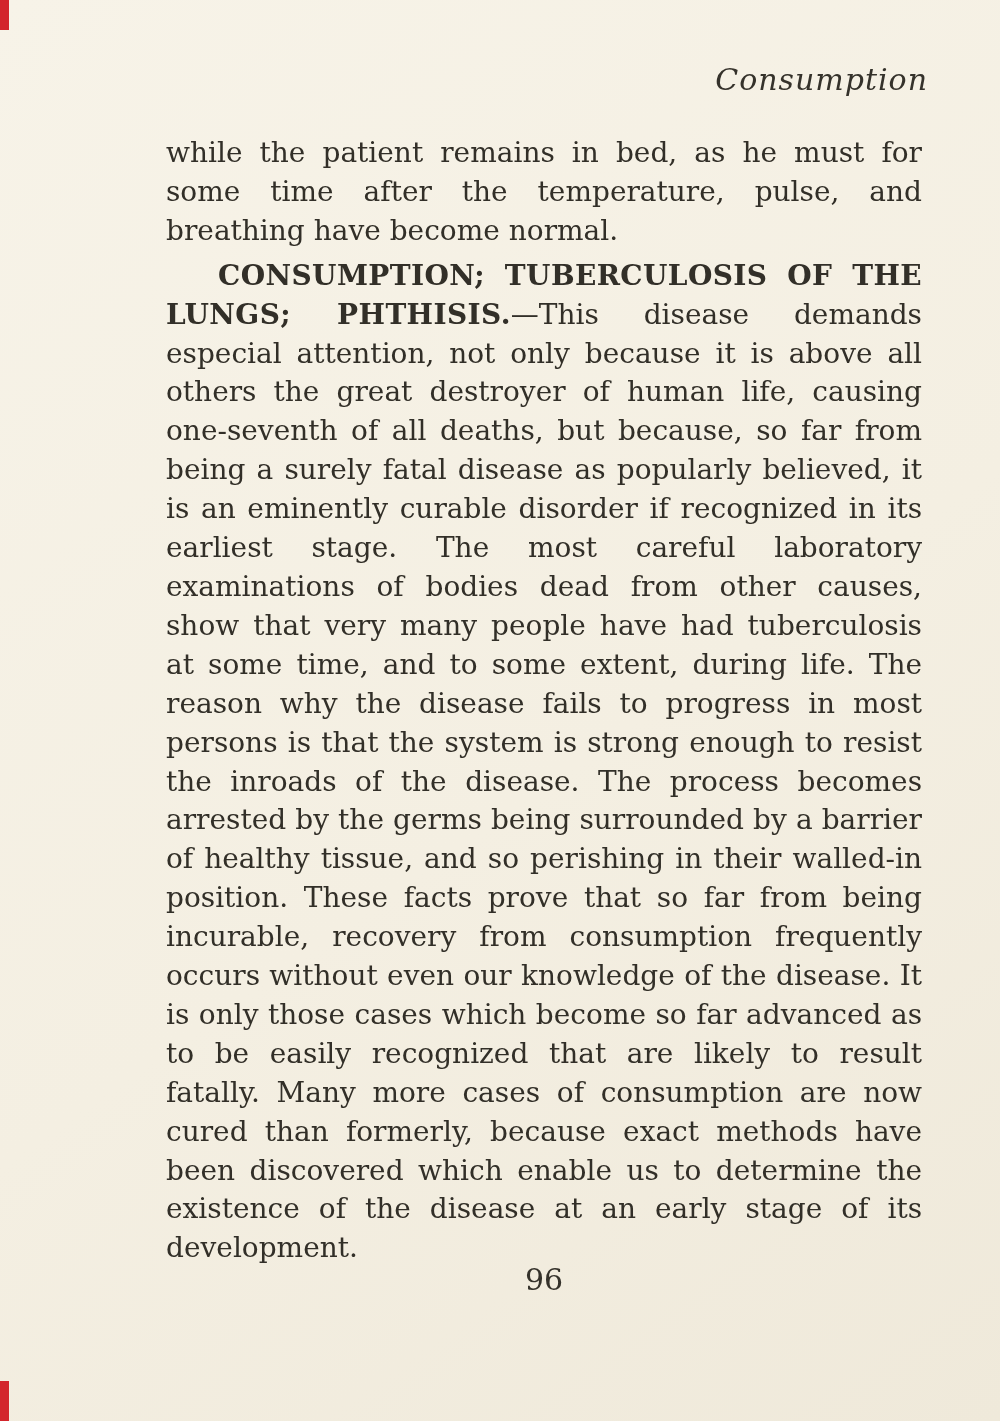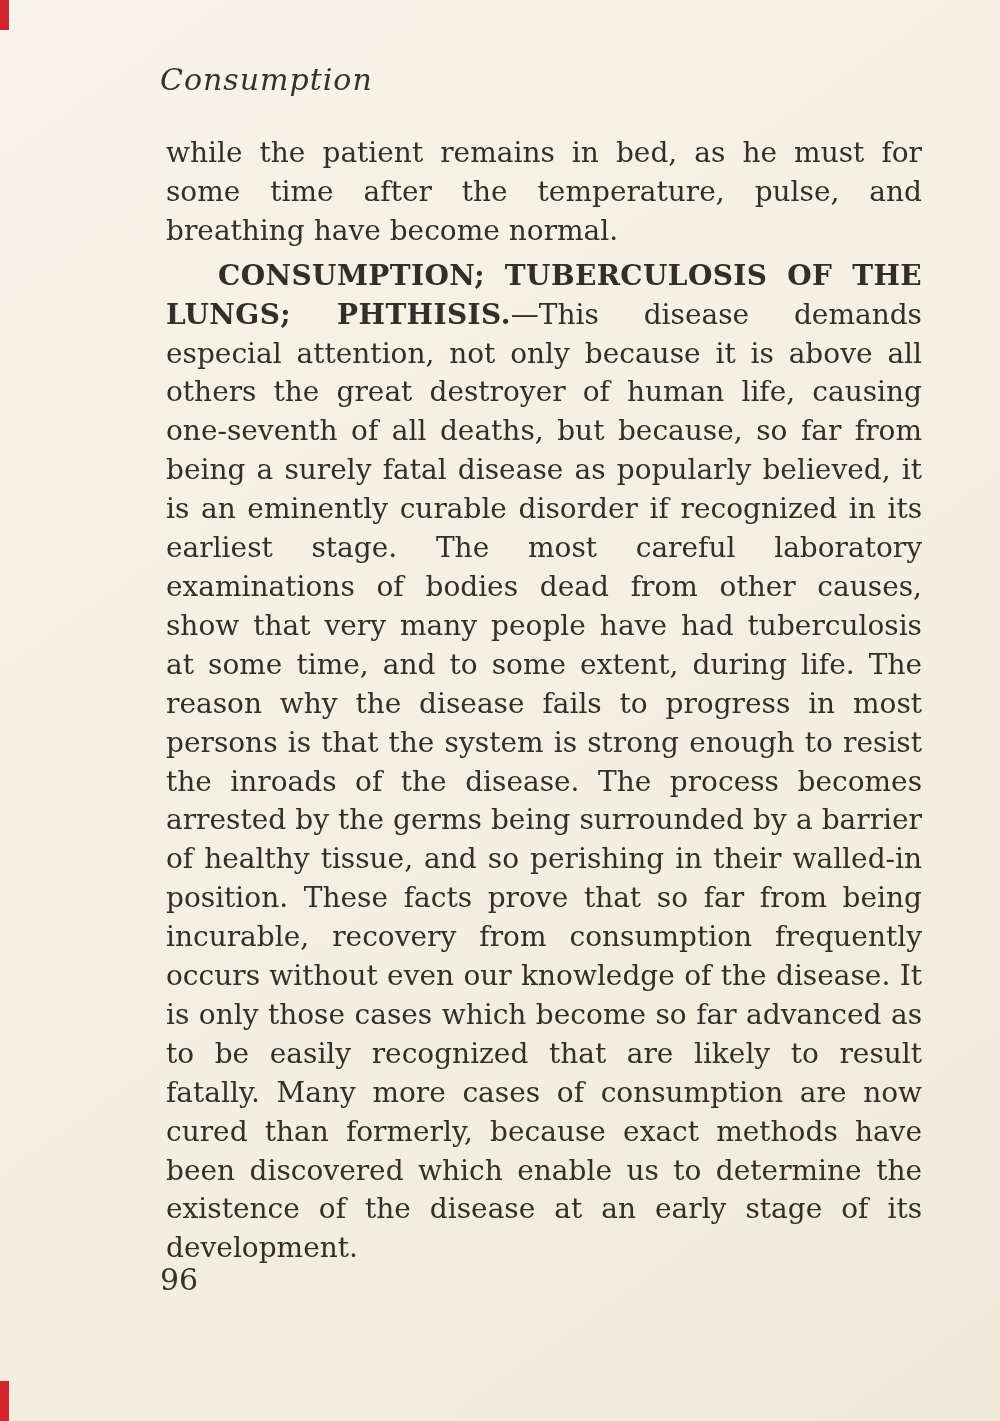--- a/index.html
+++ b/index.html
@@ -27,21 +27,21 @@
     background: #d3252c;
   }
   .red-mark.top { top: 0; height: 30px; }
   .red-mark.bottom { bottom: 0; height: 40px; }
 
   .running-header {
     position: absolute;
     top: 62px;
     left: 160px;
     width: 768px;
-    text-align: left;
+    text-align: right;
     font-style: italic;
     font-size: 30px;
     letter-spacing: 1px;
     color: #35322b;
   }
 
   .text-block {
     position: absolute;
     top: 128px;
     left: 160px;
@@ -56,21 +56,21 @@
   .lead {
     font-weight: bold;
     letter-spacing: 0.4px;
   }
 
   .page-number {
     position: absolute;
     top: 1262px;
     left: 160px;
     width: 768px;
-    text-align: left;
+    text-align: center;
     font-size: 30px;
     color: #35322b;
   }
 </style>
 </head>
 <body>
 
 <div class="page">
 
   <div class="red-mark top"></div>

